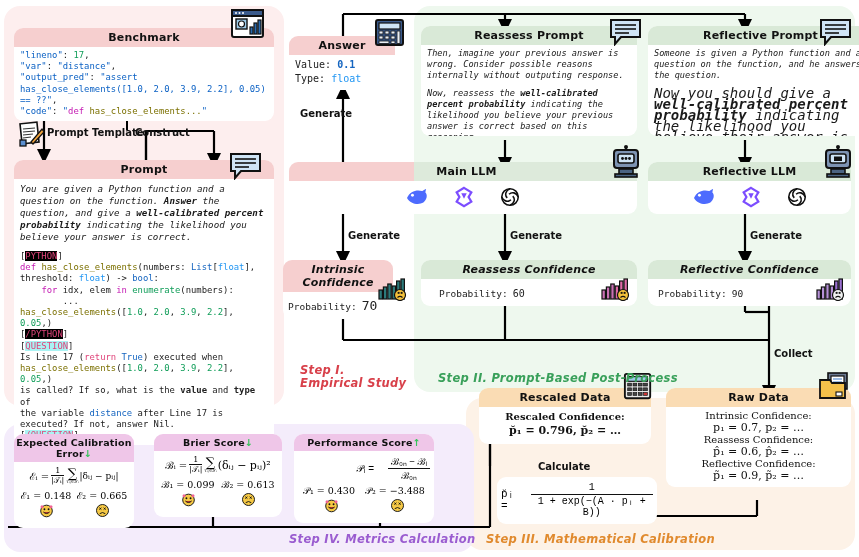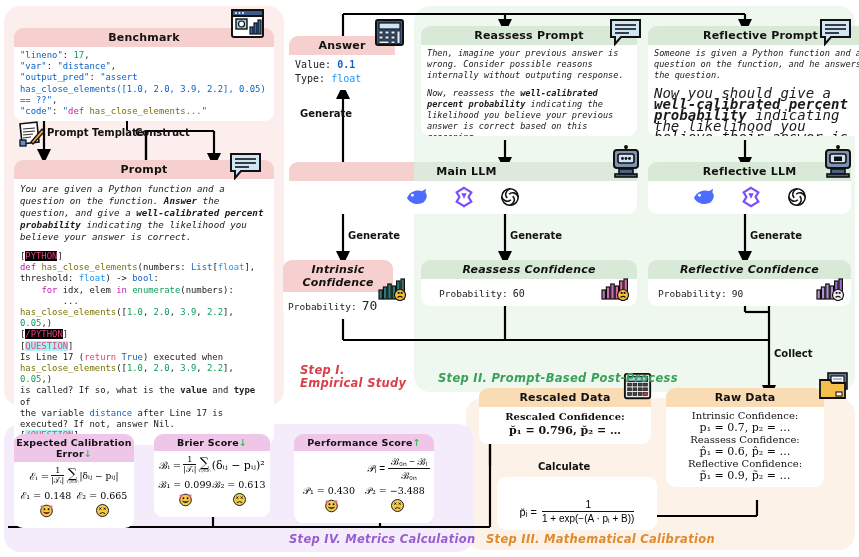--- a/index.html
+++ b/index.html
@@ -446,21 +446,21 @@
           <rect x="16.4" y="17" width="4" height="3"></rect>
           <rect x="22" y="17" width="4" height="3"></rect>
         <rect x="5" y="22" width="4" height="3"></rect>
           <rect x="10.7" y="22" width="4" height="3"></rect>
           <rect x="16.4" y="22" width="4" height="3"></rect>
       </g>
       <rect x="22" y="22" width="4" height="3" fill="#cc3333" stroke="#111" stroke-width="0.7"></rect>
     </svg>
   </div>
 
-  <div class="card" style="left:666px;top:388px;width:158px;">
+  <div class="card" style="left:666px;top:388px;width:185px;">
     <div class="card-hd hd-orange">Raw Data</div>
     <div class="card-bd" style="padding:3px 6px 5px;">
       <div class="math" style="font-size:10px;">Intrinsic Confidence:</div>
       <div class="math" style="font-size:11px;">p₁ = 0.7, p₂ = …</div>
       <div class="math" style="font-size:10px;">Reassess Confidence:</div>
       <div class="math" style="font-size:11px;">p̂₁ = 0.6, p̂₂ = …</div>
       <div class="math" style="font-size:10px;">Reflective Confidence:</div>
       <div class="math" style="font-size:11px;">p̃₁ = 0.9, p̃₂ = …</div>
     </div>
   </div>
@@ -473,22 +473,22 @@
           <line x1="15" y1="11" x2="24" y2="11"></line>
           <line x1="15" y1="13.5" x2="21" y2="13.5"></line>
         </g>
       <path d="M2,9 H12 L14,12 H27 V27 H2 Z" fill="#f4c04a" stroke="#111" stroke-width="1.8"></path>
       <rect x="18" y="21" width="6" height="4" fill="#fff" stroke="#111" stroke-width="1.1"></rect>
     </svg>
   </div>
 
   <div class="alabel" style="left:538px;top:461px;">Calculate</div>
   <div class="card" style="left:497px;top:477px;width:160px;">
-    <div style="display:flex;align-items:center;justify-content:center;padding:22px 4px 6px;
-                font-family:Liberation Sans, sans-serif;">
+    <div style="display:flex;align-items:center;justify-content:center;padding:5px 4px 6px;
+                font-family:Liberation Mono, monospace;">
       <span style="font-size:11px;">p̆ᵢ =</span>
       <span style="display:inline-block;text-align:center;margin-left:5px;">
         <span style="display:block;font-size:10px;border-bottom:1px solid #111;padding:0 4px 1px;">1</span>
         <span style="display:block;font-size:10px;padding-top:1px;">1 + exp(−(A · pᵢ + B))</span>
       </span>
     </div>
   </div>
 
   <div class="card" style="left:14px;top:434px;width:120px;">
     <div class="card-hd hd-purple" style="font-size:9.5px;">
@@ -529,21 +529,21 @@
               <line x1="4.6" y1="5" x2="6.8" y2="7" stroke="#111" stroke-width="1"></line>
               <line x1="6.8" y1="5" x2="4.6" y2="7" stroke="#111" stroke-width="1"></line>
               <line x1="9.2" y1="5" x2="11.4" y2="7" stroke="#111" stroke-width="1"></line>
               <line x1="11.4" y1="5" x2="9.2" y2="7" stroke="#111" stroke-width="1"></line>
             </svg>
         </span>
       </div>
     </div>
   </div>
 
-  <div class="card" style="left:154px;top:434px;width:116px;">
+  <div class="card" style="left:154px;top:434px;width:128px;">
     <div class="card-hd hd-purple" style="font-size:9.5px;">
       <span>Brier Score</span><span style="color:#35c45a;font-weight:bold;">↓</span>
     </div>
     <div class="card-bd" style="padding:4px 4px 6px;">
       <div style="display:flex;align-items:center;justify-content:center;font-family:'DejaVu Serif','Liberation Serif',serif;">
         <span style="font-size:10px;">ℬᵢ =</span>
         <span style="display:inline-block;text-align:center;margin:0 2px;">
           <span style="display:block;font-size:8px;border-bottom:1px solid #111;">1</span>
           <span style="display:block;font-size:8px;">|𝒯ᵢ|</span>
         </span>
@@ -582,21 +582,21 @@
     </div>
   </div>
 
   <div class="card" style="left:294px;top:434px;width:140px;">
     <div class="card-hd hd-purple" style="font-size:9.5px;">
       <span>Performance Score</span><span style="color:#35c45a;font-weight:bold;">↑</span>
     </div>
     <div class="card-bd" style="padding:4px 4px 6px;">
       <div style="display:flex;align-items:center;justify-content:flex-end;font-family:Liberation Sans, sans-serif;">
         <span style="font-size:10px;">𝒫ᵢ =</span>
-        <span style="display:inline-block;text-align:center;margin-left:3px;">
+        <span style="display:inline-block;text-align:center;margin-left:14px;">
           <span style="display:block;font-size:9.5px;border-bottom:1px solid #111;padding:0 3px;">ℬ₀ₙ − ℬᵢ</span>
           <span style="display:block;font-size:9.5px;">ℬ₀ₙ</span>
         </span>
       </div>
       <div style="display:flex;justify-content:space-around;margin-top:3px;font-family:'DejaVu Serif','Liberation Serif',serif;font-size:9.5px;">
         <span>𝒫₁ = 0.430</span>
         <span>𝒫₂ = −3.488</span>
       </div>
       <div style="display:flex;justify-content:space-around;margin-top:1px;">
         <span>

